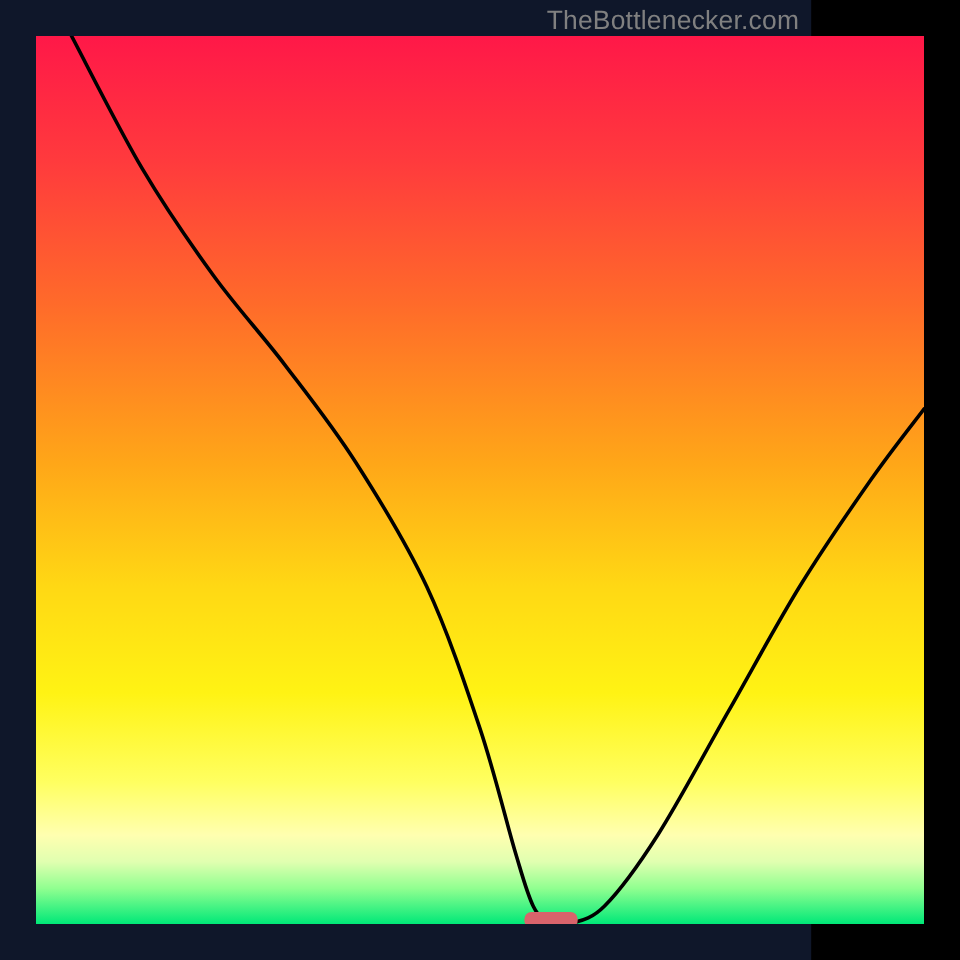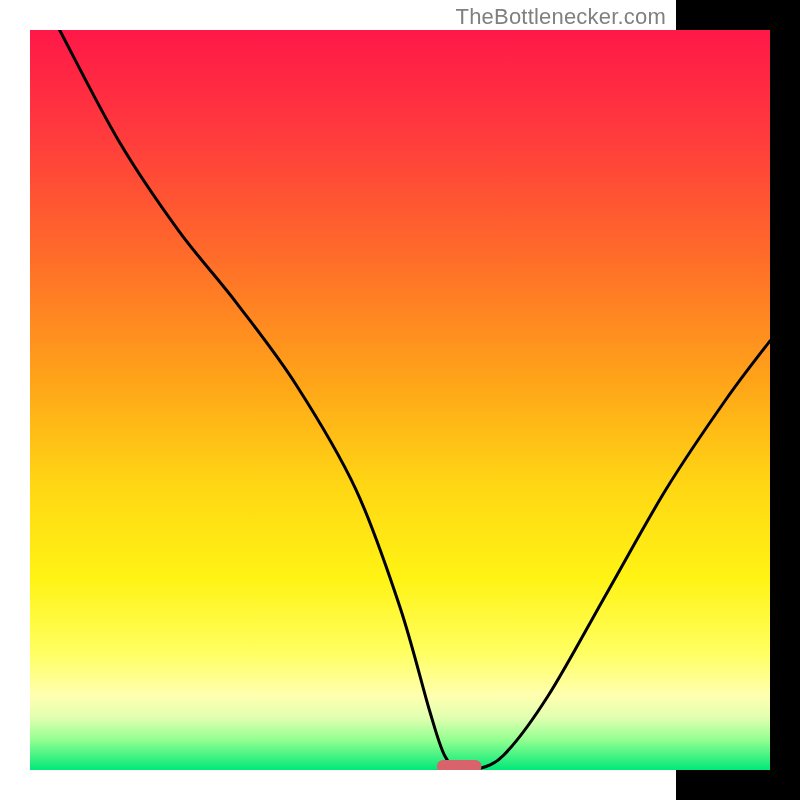--- a/index.html
+++ b/index.html
@@ -8,21 +8,21 @@
     width: 800px;
     height: 800px;
     background: #000;
     overflow: hidden;
     font-family: Arial, Helvetica, sans-serif;
   }
   .frame {
     position: relative;
     width: 676px;
     height: 800px;
-    background: #ffffff;
+    background: #0f172a;
   }
   .plot-area {
     position: absolute;
     left: 30px;
     top: 30px;
     width: 740px;
     height: 740px;
     background: linear-gradient(
       to bottom,
       #ff1848 0%,

